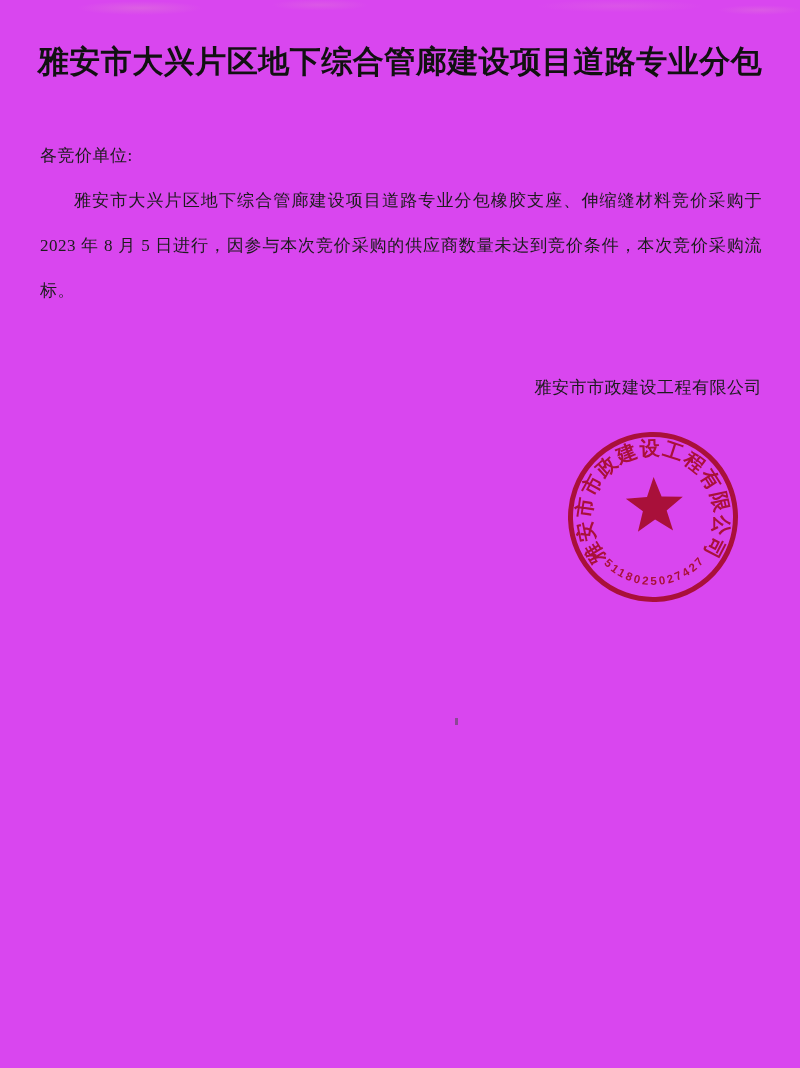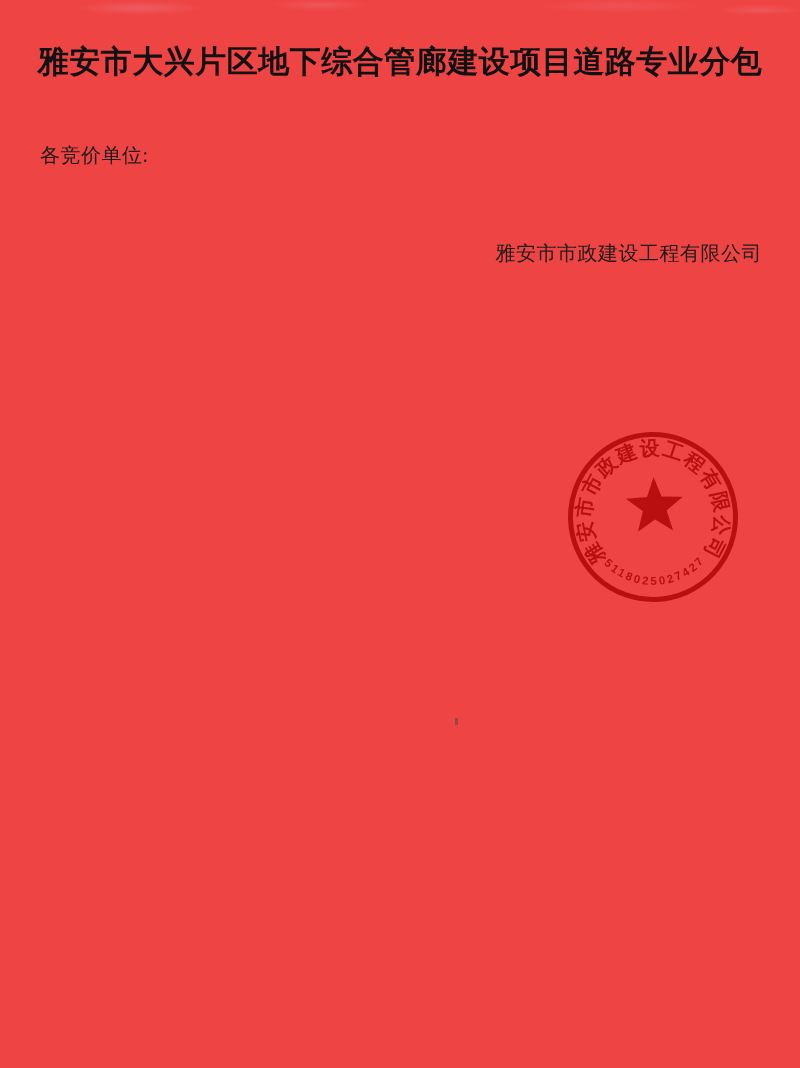--- a/index.html
+++ b/index.html
@@ -4,21 +4,21 @@
 <style>
   * { margin: 0; padding: 0; box-sizing: border-box; }
   html, body { background: #e8e8e8; }
   body { font-family: "Liberation Serif", serif; }
 
   .page {
     position: relative;
     width: 800px;
     height: 1068px;
     margin: 0 auto;
-    background: #ef4444;
+    background: #d946ef;
     color: #1c1c1c;
     overflow: hidden;
   }
 
   
   .scan-noise {
     position: absolute;
     top: 0; left: 0;
     width: 100%; height: 26px;
     background:
@@ -43,21 +43,21 @@
     font-family: "Liberation Sans", sans-serif;
     font-weight: 700;
     font-size: 31px;
     line-height: 47px;
     letter-spacing: 0.5px;
     color: #111;
   }
 
   .doc-body {
     padding: 0 38px 0 40px;
-    font-size: 20px;
+    font-size: 17px;
     line-height: 45px;
     letter-spacing: 0.5px;
   }
 
   .salutation {
     margin-top: 48px;
   }
 
   .para {
     text-align: justify;
@@ -104,20 +104,21 @@
 <div class="page">
 
   <div class="scan-noise"></div>
 
   <h1 class="doc-title">
     <span>雅安市大兴片区地下综合管廊建设项目道路专业分包</span><br>
   </h1>
 
   <div class="doc-body">
     <p class="salutation">各竞价单位:</p>
+    <p class="para">雅安市大兴片区地下综合管廊建设项目道路专业分包橡胶支座、伸缩缝材料竞价采购于 2023 年 8 月 5 日进行，因参与本次竞价采购的供应商数量未达到竞价条件，本次竞价采购流标。</p>
 
     <div class="signature">
       <div class="sig-company">雅安市市政建设工程有限公司</div>
     </div>
   </div>
 
   <div class="stamp">
     <svg viewBox="0 0 176 176">
       <defs>
         <path id="arc-top" d="M 40.5 127.9 A 62 62 0 1 1 135.5 127.9" fill="none"></path>

